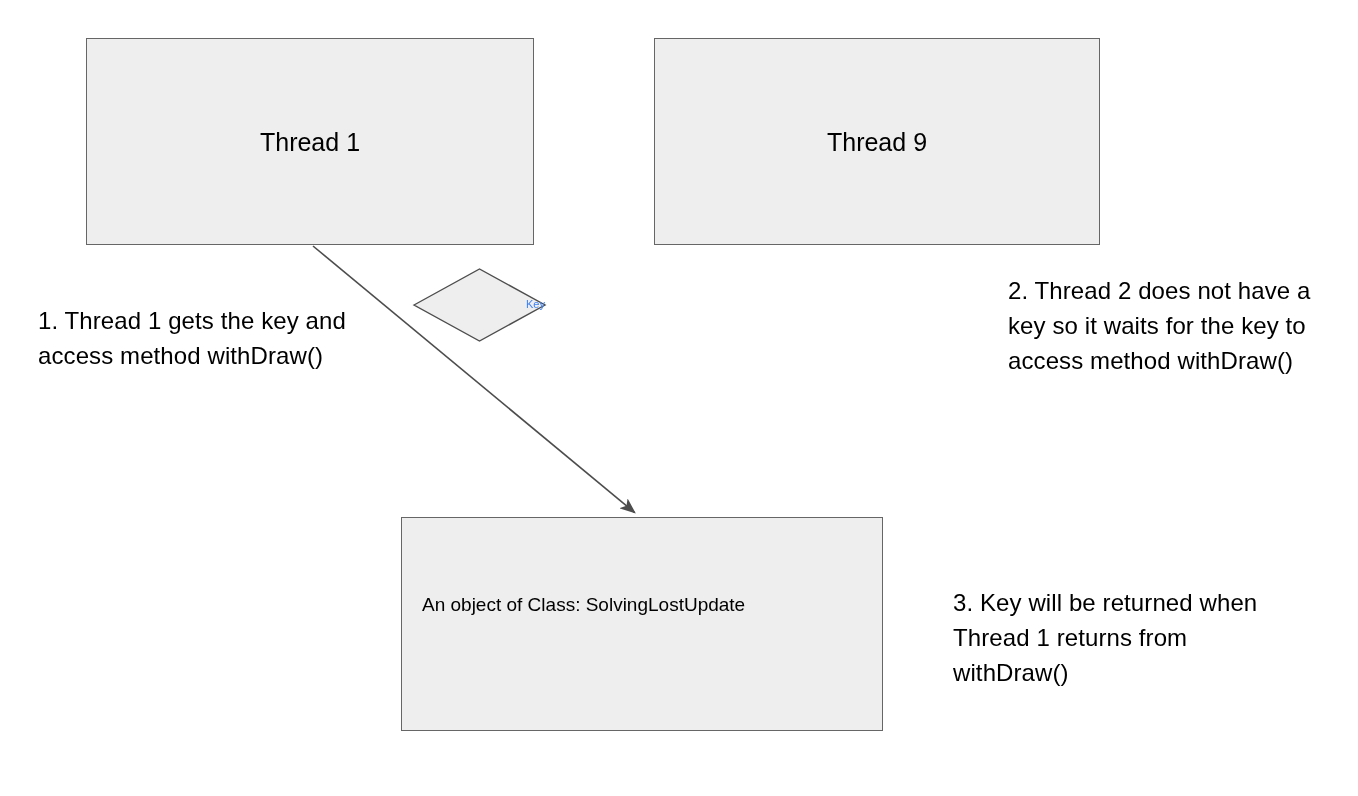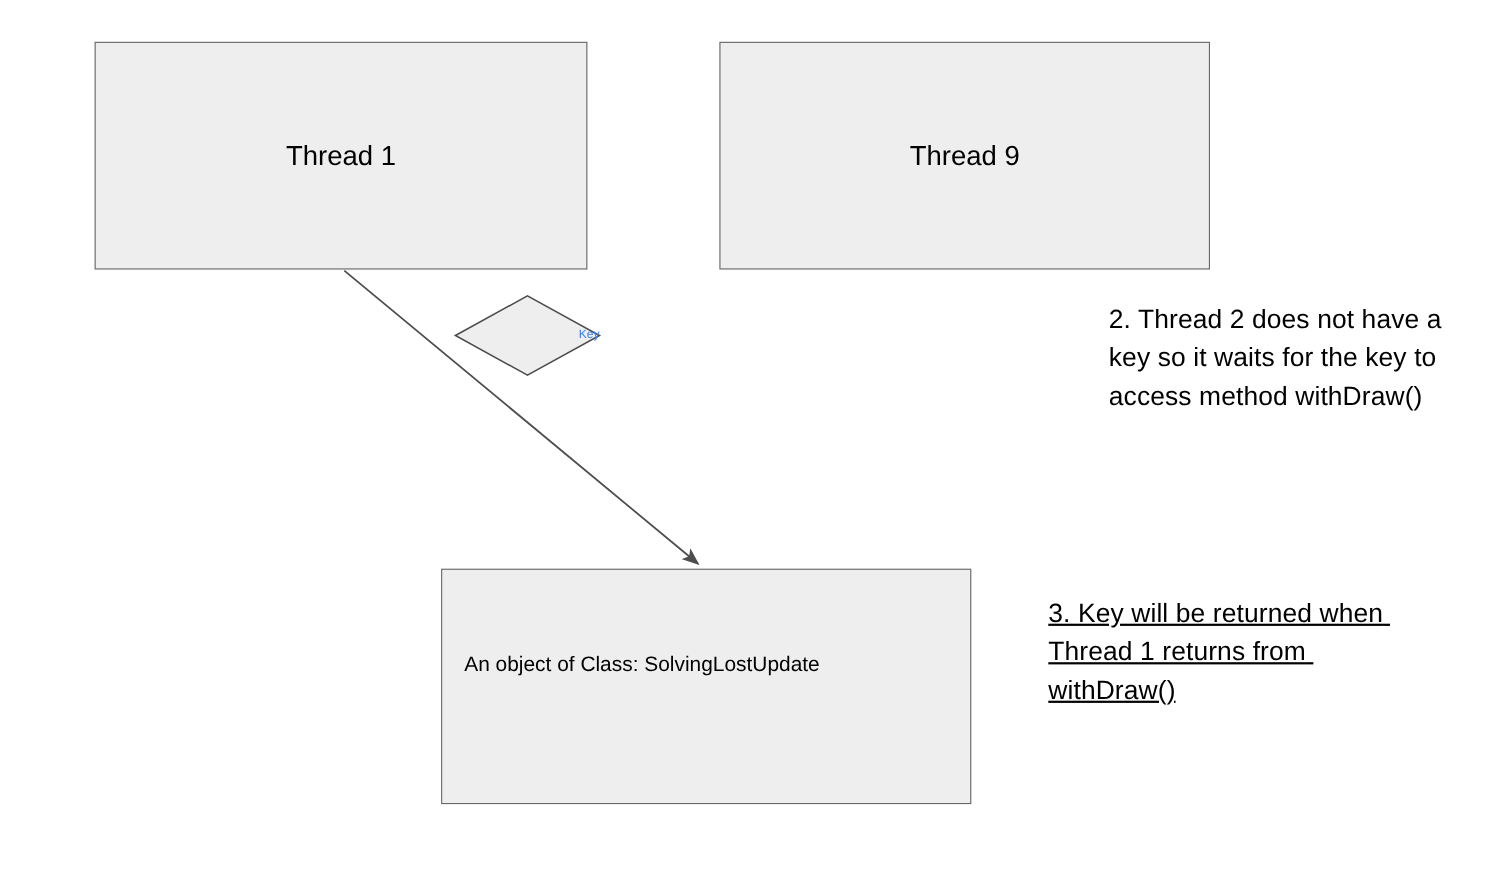--- a/index.html
+++ b/index.html
@@ -94,18 +94,19 @@
       </marker>
     </defs>
     <line id="edge-t1-obj" x1="313" y1="246" x2="634.6103118175746" y2="512.5333165215985" stroke="#4d4d4d" stroke-width="1.6" marker-end="url(#arrowhead)"></line>
     <polygon id="shape-key" points="414,305 479.5,269 545,305 479.5,341" fill="#eeeeee" stroke="#4d4d4d" stroke-width="1.4"></polygon>
   </svg>
 
   <div class="diamond-wrap" id="wrap-key-label" style="left: 414px; top: 295px; width: 131px;">
     <div class="diamond-label" id="label-key">Key</div>
   </div>
 
+  <div class="annotation" id="annotation-1" style="left: 38px; top: 303px; width: 355px;">1. Thread 1 gets the key and access method withDraw()</div>
 
   <div class="annotation" id="annotation-2" style="left: 1008px; top: 273px; width: 320px;">2. Thread 2 does not have a key so it waits for the key to access method withDraw()</div>
 
-  <div class="annotation" id="annotation-3" style="left: 953px; top: 540px; width: 330px; text-decoration: underline;">3. Key will be returned when Thread 1 returns from withDraw()</div>
+  <div class="annotation" id="annotation-3" style="left: 953px; top: 585px; width: 330px;">3. Key will be returned when Thread 1 returns from withDraw()</div>
 
 </div>
 
 </body></html>

